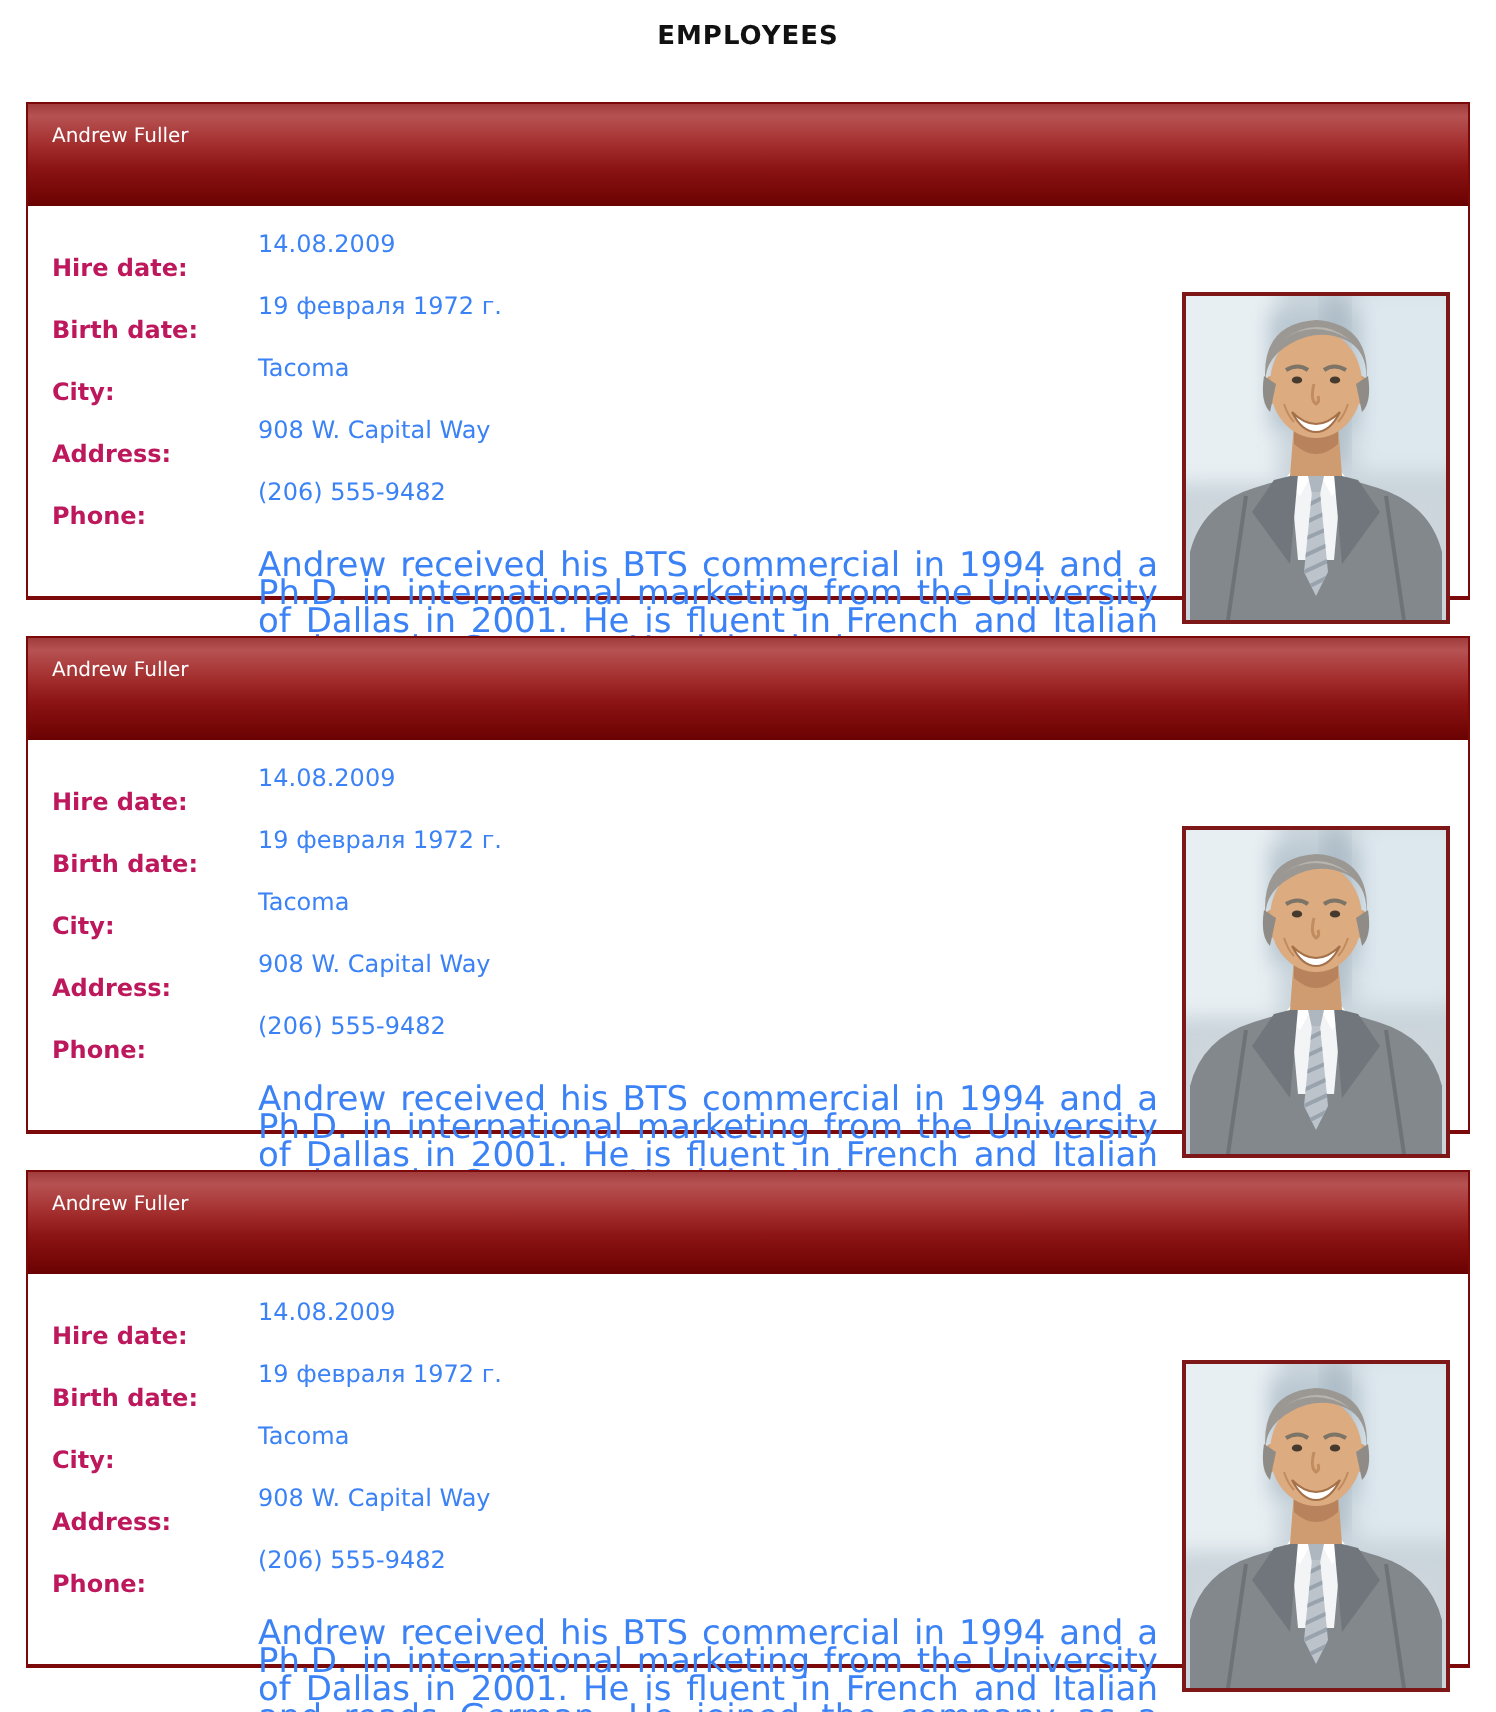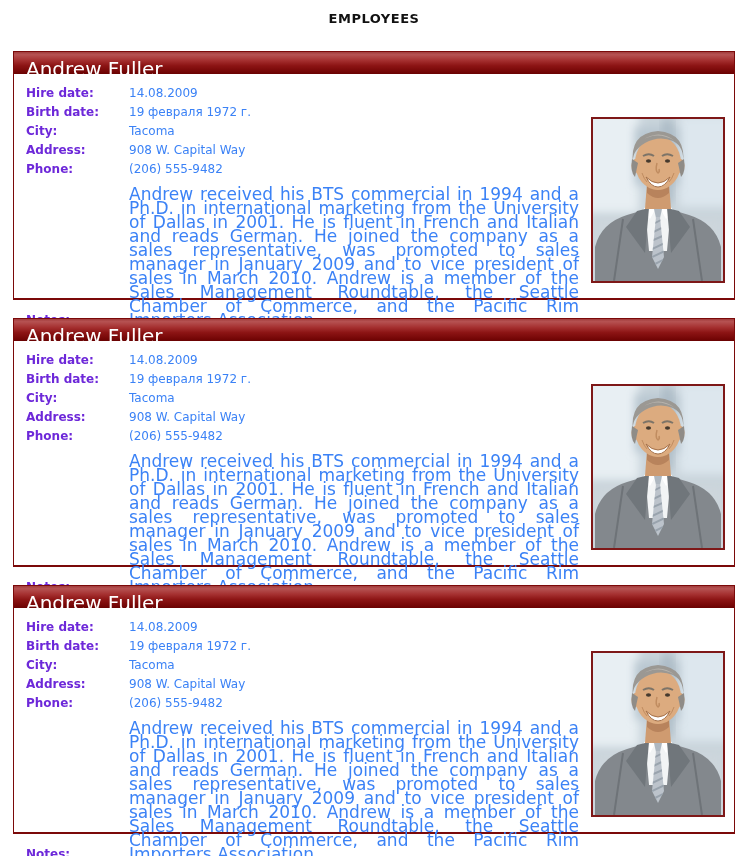--- a/index.html
+++ b/index.html
@@ -20,46 +20,47 @@
   }
   .card {
     position: relative;
     margin: 0 13px 18px 13px;
     height: 249px;
     border: 1px solid #7b0909;
     border-bottom-width: 2px;
     background: #ffffff;
   }
   .card-header {
-    height: 22px;
+    height: 51px;
     line-height: 34px;
     padding-left: 12px;
     background: linear-gradient(180deg,
       #a13c3c 0%, #b65252 12%, #a53030 38%,
       #8c1414 62%, #740606 90%, #690202 100%);
     color: #ffffff;
-    font-size: 20px;
+    font-size: 10px;
     white-space: nowrap;
     overflow: hidden;
   }
   .card-body {
     position: relative;
     padding: 10px 0 0 12px;
     height: 212px;
   }
   .field-row {
     display: flex;
     line-height: 19px;
     font-size: 12px;
   }
   .field-label {
     width: 103px;
     font-weight: bold;
-    color: #6d28d9;
+    color: #be185d;
     flex: 0 0 auto;
+    margin-top: 12px;
   }
   .field-value {
     width: 450px;
     color: #3b82f6;
   }
   .notes-row {
     margin-top: 8px;
     align-items: flex-end;
   }
   .notes-row .field-label { line-height: 14px; }

